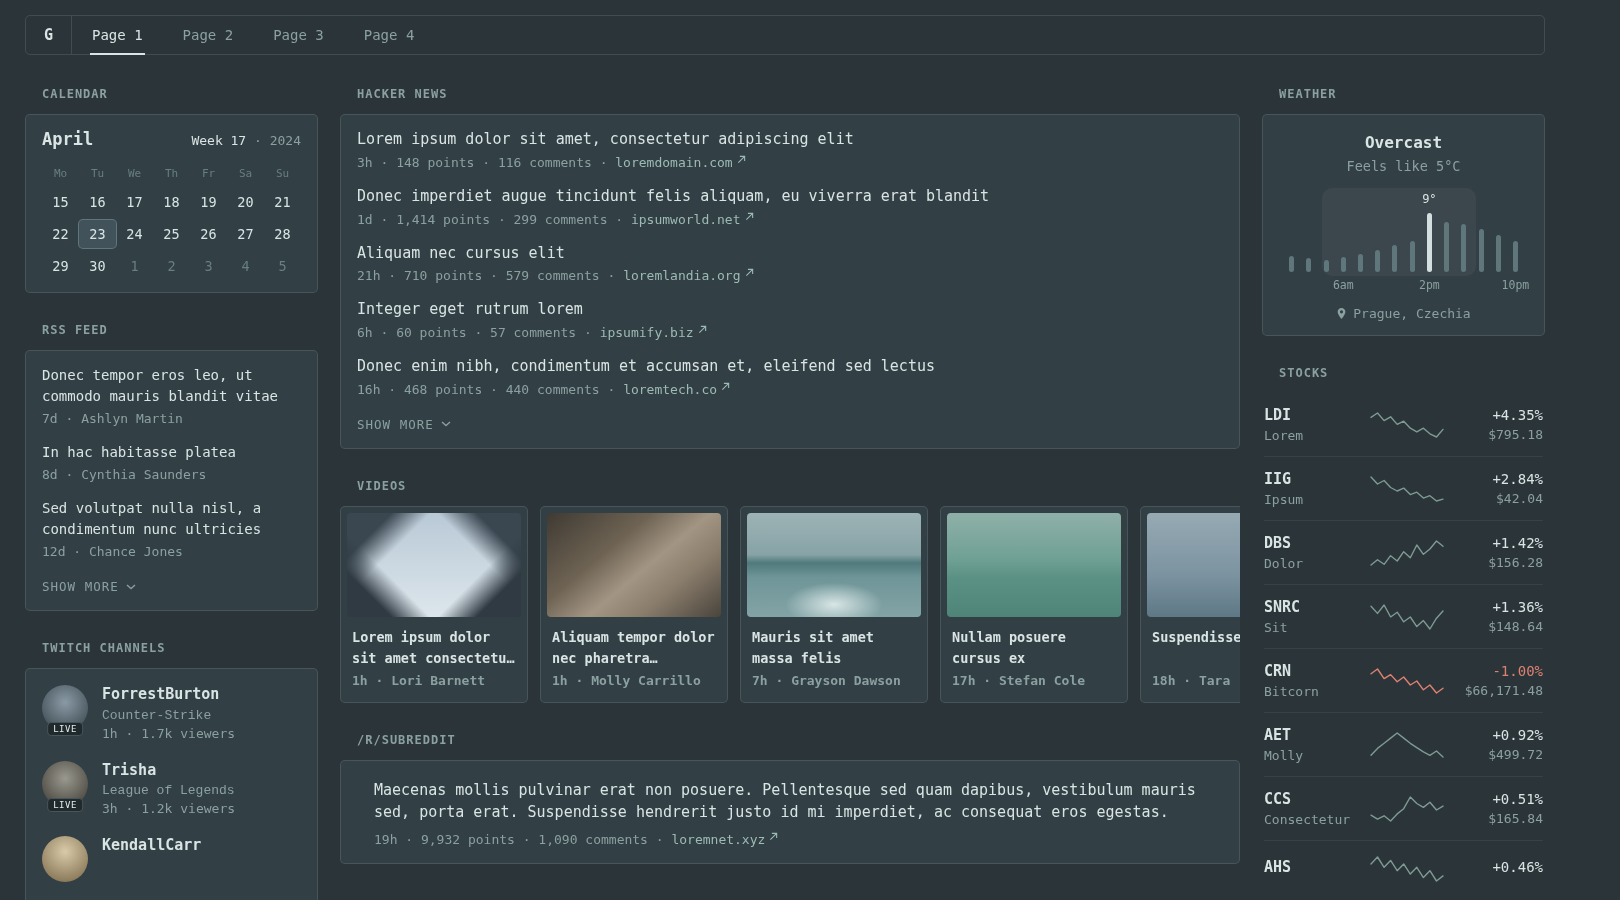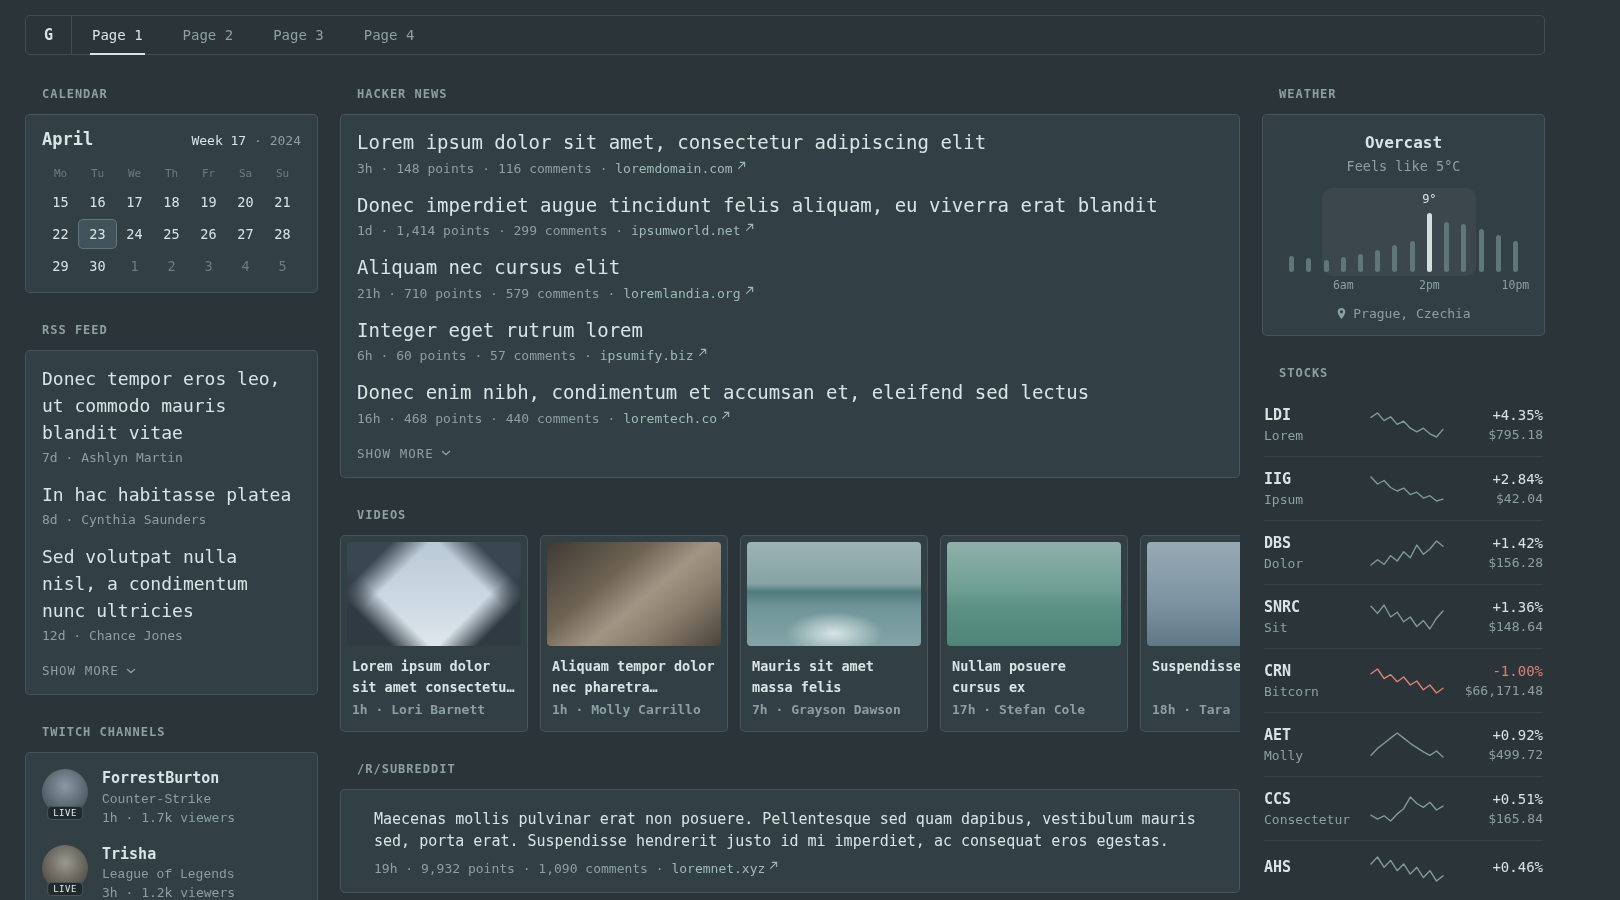--- a/index.html
+++ b/index.html
@@ -67,22 +67,22 @@
   .cal-dow{font-size:11px;color:var(--dim);text-align:center;padding:6px 0 8px;}
   .cal-day{
     font-size:13.5px;text-align:center;padding:6px 0;border-radius:4px;
   }
   .cal-day.muted{color:var(--dim);}
   .cal-day.sel{background:#41525a;box-shadow:0 0 0 1px #60757c;}
 
   
   .feed-card{padding:14px 16px 12px;}
   .feed-item{margin-bottom:16px;}
-  .item-title{font-size:18px;line-height:1.5;cursor:pointer;}
-  .item-title.lg{font-size:19px;line-height:1.45;}
+  .item-title{font-size:14px;line-height:1.5;cursor:pointer;}
+  .item-title.lg{font-size:15px;line-height:1.45;}
   .item-meta{font-size:13px;color:var(--muted);margin-top:4px;}
   .meta-link{color:var(--link);text-decoration:none;cursor:pointer;display:inline-flex;align-items:flex-start;gap:4px;}
   .ext-icon{width:9px;height:9px;}
   .ext-icon path{fill:none;stroke:currentColor;stroke-width:1.2;}
   .show-more{
     display:flex;align-items:center;gap:7px;color:var(--muted);
     font-size:12.5px;letter-spacing:1px;cursor:pointer;margin-top:4px;padding:4px 0;
   }
   .chev-icon{width:10px;height:6px;}
   .chev-icon path{fill:none;stroke:currentColor;stroke-width:1.3;}

